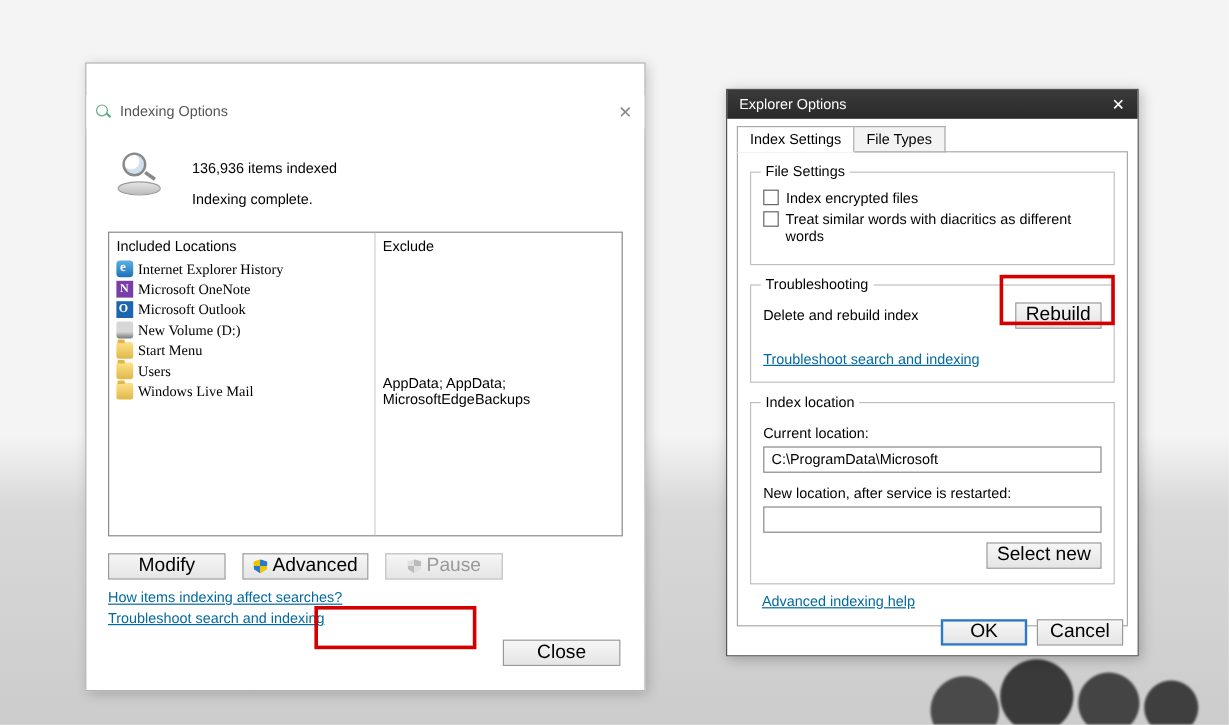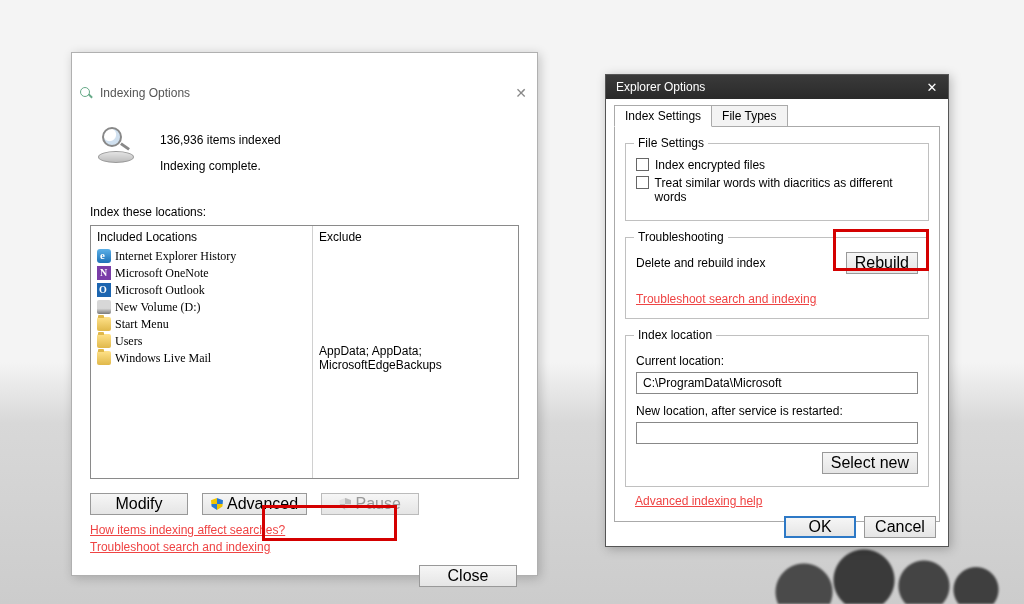--- a/index.html
+++ b/index.html
@@ -108,21 +108,21 @@
   .winbtn.disabled { color:#999; border-color:#bbb; }
   .winbtn .shield { width:12px; height:12px; margin-right:4px; position:relative; }
   .shield::before { content:""; position:absolute; inset:0; background:
     conic-gradient(from 0deg, #2879d0 0 25%, #f0c400 25% 50%, #2879d0 50% 75%, #f0c400 75% 100%);
     clip-path: polygon(50% 0,100% 18%,95% 70%,50% 100%,5% 70%,0 18%);
   }
   .shield.dis::before { background: conic-gradient(from 0deg,#bbb 0 25%,#e0e0e0 25% 50%,#bbb 50% 75%,#e0e0e0 75% 100%); }
   .highlight-red {
     position:absolute; border:3px solid #d40000; pointer-events:none;
   }
-  .link { color:#ef4444; text-decoration:underline; cursor:default; }
+  .link { color:#0369a1; text-decoration:underline; cursor:default; }
   .links-block { margin:8px 0 0 18px; }
   .links-block div { margin:3px 0; }
   .close-row { display:flex; justify-content:flex-end; padding: 8px 20px 0 0; }
 
   
   .win2 {
     position:absolute; left:605px; top:74px; width:344px; height:473px;
     background:#fff; border:1px solid #555; box-shadow:2px 2px 10px rgba(0,0,0,0.25);
   }
   .titlebar2 {
@@ -173,21 +173,20 @@
       <div class="disc"></div>
         <div class="mag"></div>
         <div class="handle"></div>
     </div>
     <div class="status-lines">
       <div>136,936 items indexed</div>
       <div>Indexing complete.</div>
     </div>
   </div>
 
-  <div class="section-label">Index these locations:</div>
 
   <div class="loc-table">
     <div class="col col-inc">
       <div class="hdr">Included Locations</div>
       <div class="loc-item">
           <span class="ico i-ie"></span>
           <span>Internet Explorer History</span>
         </div>
       <div class="loc-item">
           <span class="ico i-note"></span>

